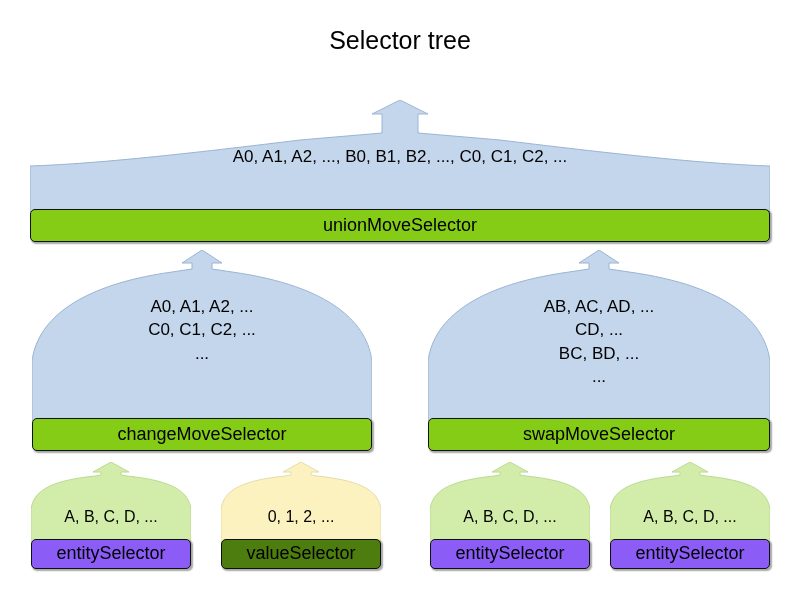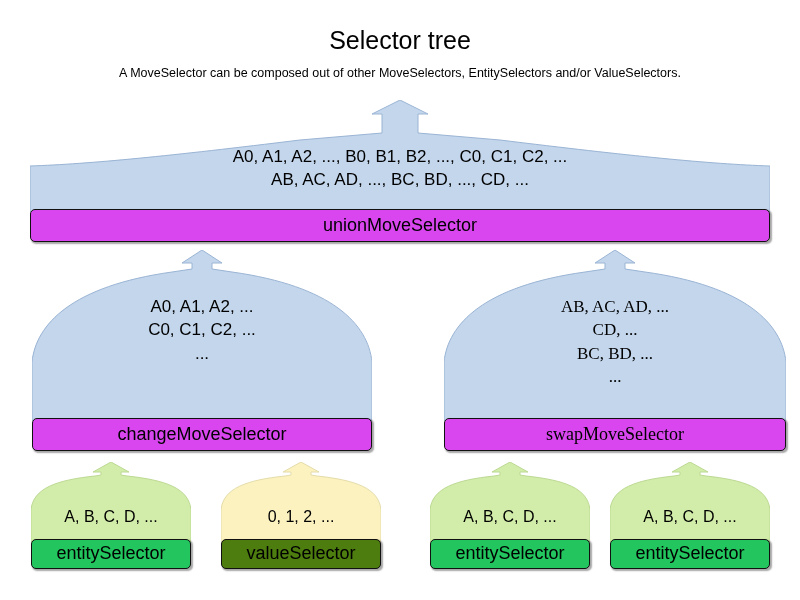--- a/index.html
+++ b/index.html
@@ -56,35 +56,35 @@
   }
   .bar {
     position: absolute;
     box-sizing: border-box;
     border: 1.4px solid #111111;
     border-radius: 5px;
     text-align: center;
     color: #000000;
     box-shadow: 1.5px 1.5px 1.5px rgba(0,0,0,0.35);
   }
-  .bar-blue   { background: #d946ef; }
-  .bar-green  { background: #22c55e; }
+  .bar-blue   { background: #84cc16; }
+  .bar-green  { background: #8b5cf6; }
   .bar-yellow { background: #4d7c0f; }
 
   
   #union-node { left: 30px; top: 100px; width: 740px; height: 142px; }
   #union-node .fan-text { top: 45px; font-size: 17px; }
   #union-node .bar {
     left: 0; top: 109px; width: 740px; height: 33px;
     font-size: 18px; line-height: 31px;
   }
 
   
   #change-node { left: 32px; top: 250px; width: 340px; height: 201px; }
-  #swap-node   { left: 444px; top: 250px; width: 342px; height: 201px; font-family: Liberation Serif, serif; }
+  #swap-node   { left: 428px; top: 250px; width: 342px; height: 201px; }
   .mid .fan-text { top: 45px; font-size: 17px; }
   .mid .bar {
     left: 0; top: 168px; height: 33px;
     font-size: 18px; line-height: 31px;
   }
   #change-node .bar { width: 340px; }
   #swap-node .bar   { width: 342px; }
 
   
   .leaf { top: 462px; width: 160px; height: 107px; }
@@ -97,21 +97,20 @@
   #leaf-2 { left: 221px; }
   #leaf-3 { left: 430px; }
   #leaf-4 { left: 610px; }
 </style>
 </head>
 <body>
 
 <div id="page">
 
   <div id="title">Selector tree</div>
-  <div id="subtitle">A MoveSelector can be composed out of other MoveSelectors, EntitySelectors and/or ValueSelectors.</div>
 
   <div class="node" id="union-node">
     <div class="fan">
       <svg width="740" height="112" viewBox="0 0 740 112">
         <path d="M 0,112
                  L 0,66
                  C 60,64 140,56 270,40
                  L 352,33
                  L 352,14
                  L 342,14
@@ -119,21 +118,20 @@
                  L 398,14
                  L 388,14
                  L 388,33
                  L 470,40
                  C 600,56 680,64 740,66
                  L 740,112 Z" fill="#c3d6ec" stroke="#9ab4d4" stroke-width="1"></path>
       </svg>
     </div>
     <div class="fan-text">
       <div>A0, A1, A2, ..., B0, B1, B2, ..., C0, C1, C2, ...</div>
-      <div>AB, AC, AD, ..., BC, BD, ..., CD, ...</div>
     </div>
     <div class="bar bar-blue">unionMoveSelector</div>
   </div>
 
   <div class="node mid" id="change-node">
     <div class="fan">
       <svg width="340" height="171" viewBox="0 0 340 171">
         <path d="M 0,171
                  L 0,112
                  C 4,74 40,36 140,22

